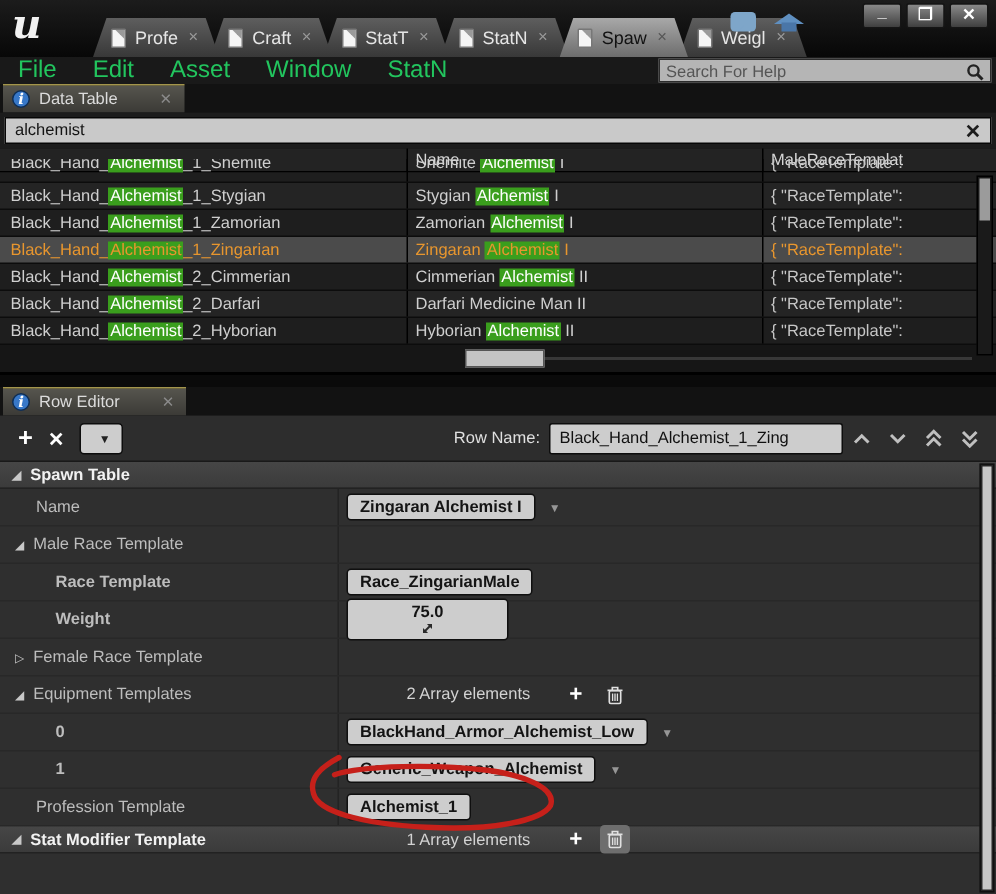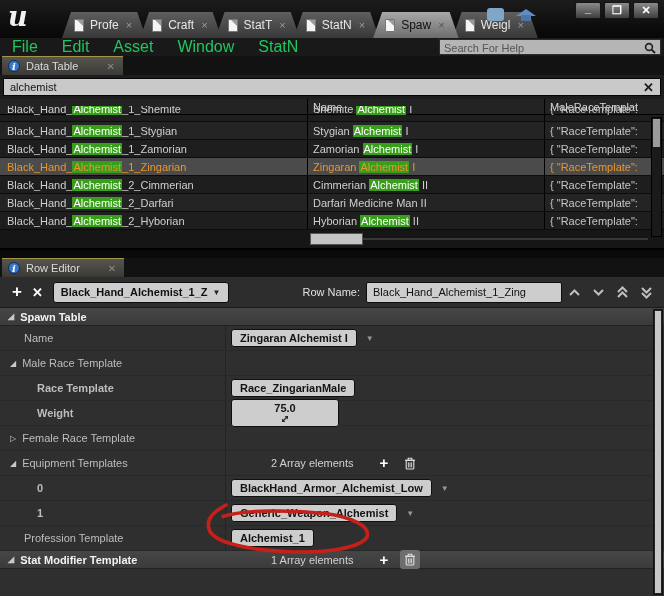--- a/index.html
+++ b/index.html
@@ -58,21 +58,21 @@
   .dt-search { position:absolute; left:3px; top:3px; right:3px; height:18px; background:#c9c9c9;
     border:1px solid #060606; display:flex; align-items:center; padding:0 6px; }
   .dt-search .val { color:#141414; font-size:11px; flex:1; }
   .dt-search .clear { color:#1c1c1c; font-size:13px; font-weight:bold; }
 
   
   .dtable { position:absolute; left:0; top:99px; width:664px; height:151px; background:#161616;
     border-bottom:2px solid #000; }
   .thead { display:flex; height:16px; background:#232323; border-bottom:1px solid #000;
     color:#d6d6d6; font-size:11px; line-height:16px; }
-  .c-rowname { width:308px; padding-left:7px; border-right:1px solid #000; overflow:hidden; white-space:nowrap; }
+  .c-rowname { width:272px; padding-left:7px; border-right:1px solid #000; overflow:hidden; white-space:nowrap; }
   .c-name { width:237px; padding-left:5px; border-right:1px solid #000; overflow:hidden; white-space:nowrap; }
   .c-tmpl { flex:1; padding-left:5px; overflow:hidden; white-space:nowrap; }
   .trow { display:flex; height:18px; line-height:18px; font-size:11px; color:#cfcfcf;
     border-bottom:1px solid #0c0c0c; }
   .trow:nth-child(odd){ background:#1e1e1e; } .trow:nth-child(even){ background:#242424; }
   .trow.partial { height:7px; line-height:7px; }
   .trow.partial .cellclip { margin-top:-9px; }
   .trow.selected { background:#4b4b4b; color:#e8962e; }
   .trow .c-tmpl { color:#c6c6c6; } .trow.selected .c-tmpl { color:#e8962e; }
   .hl { background:#3a9e1d; color:#fff; padding:0 1px; }
@@ -266,21 +266,20 @@
     <span class="info-ic">i</span>
     <span>Row Editor</span>
     <span class="ptab-close">✕</span>
   </div>
 </div>
 
 <div class="re-toolbar">
   <span class="tb-add">+</span>
   <span class="tb-del">✕</span>
   <div class="row-dd">
-    <span>Black_Hand_Alchemist_1_Z</span>
     <span class="dd-arrow">▼</span>
   </div>
   <span class="rn-label">Row Name:</span>
   <div class="rn-input">Black_Hand_Alchemist_1_Zing</div>
   <div class="chev-btn">
     <svg width="13" height="9" viewBox="0 0 13 9">
         <polyline points="2,7 6.5,2.5 11,7"></polyline>
       </svg>
   </div>
   <div class="chev-btn">

